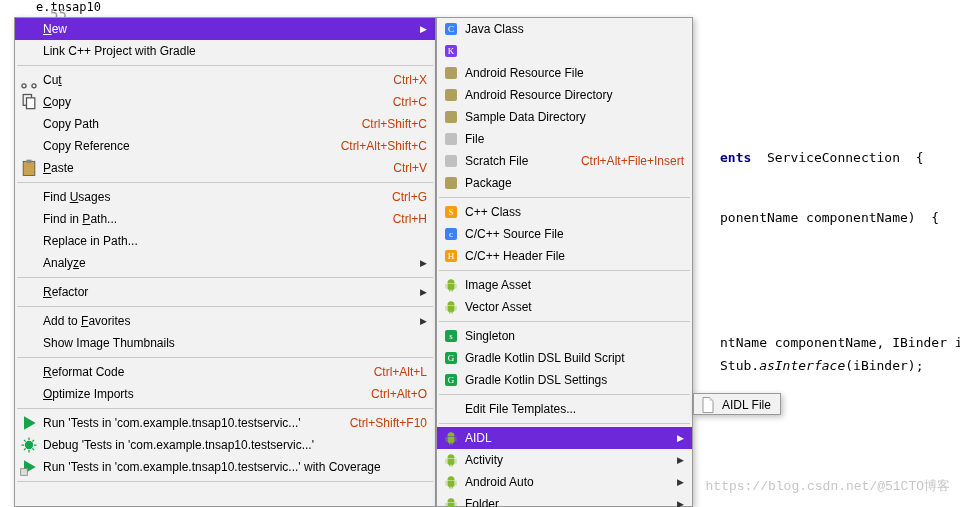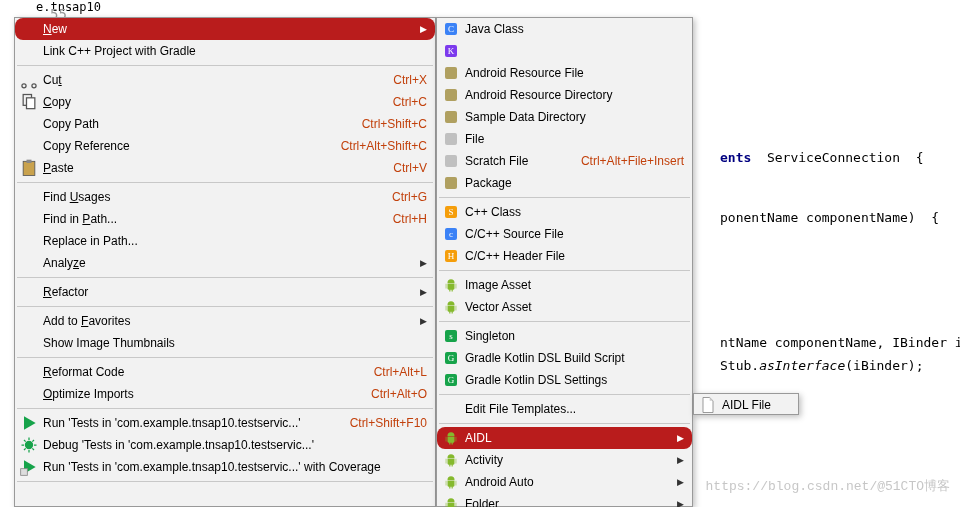--- a/index.html
+++ b/index.html
@@ -51,35 +51,34 @@
   }
   .ctx-sub {
     top: 17px;
     left: 436px;
     width: 257px;
     height: 490px;
   }
   .ctx-fly {
     top: 393px;
     left: 693px;
-    width: 106px;
+    width: 88px;
     height: 22px;
   }
   .menu-item {
     display: flex;
     align-items: center;
     height: 22px;
     padding-left: 4px;
     padding-right: 8px;
     color: #000;
   }
   .menu-item.selected {
-    background: #b91c1c;
+    background: #6d28d9;
     color: #fff;
-    border-radius: 8px;
   }
   .menu-item .icon-slot {
     width: 20px;
     height: 16px;
     display: flex;
     align-items: center;
     justify-content: center;
     flex-shrink: 0;
   }
   .menu-item .label {

